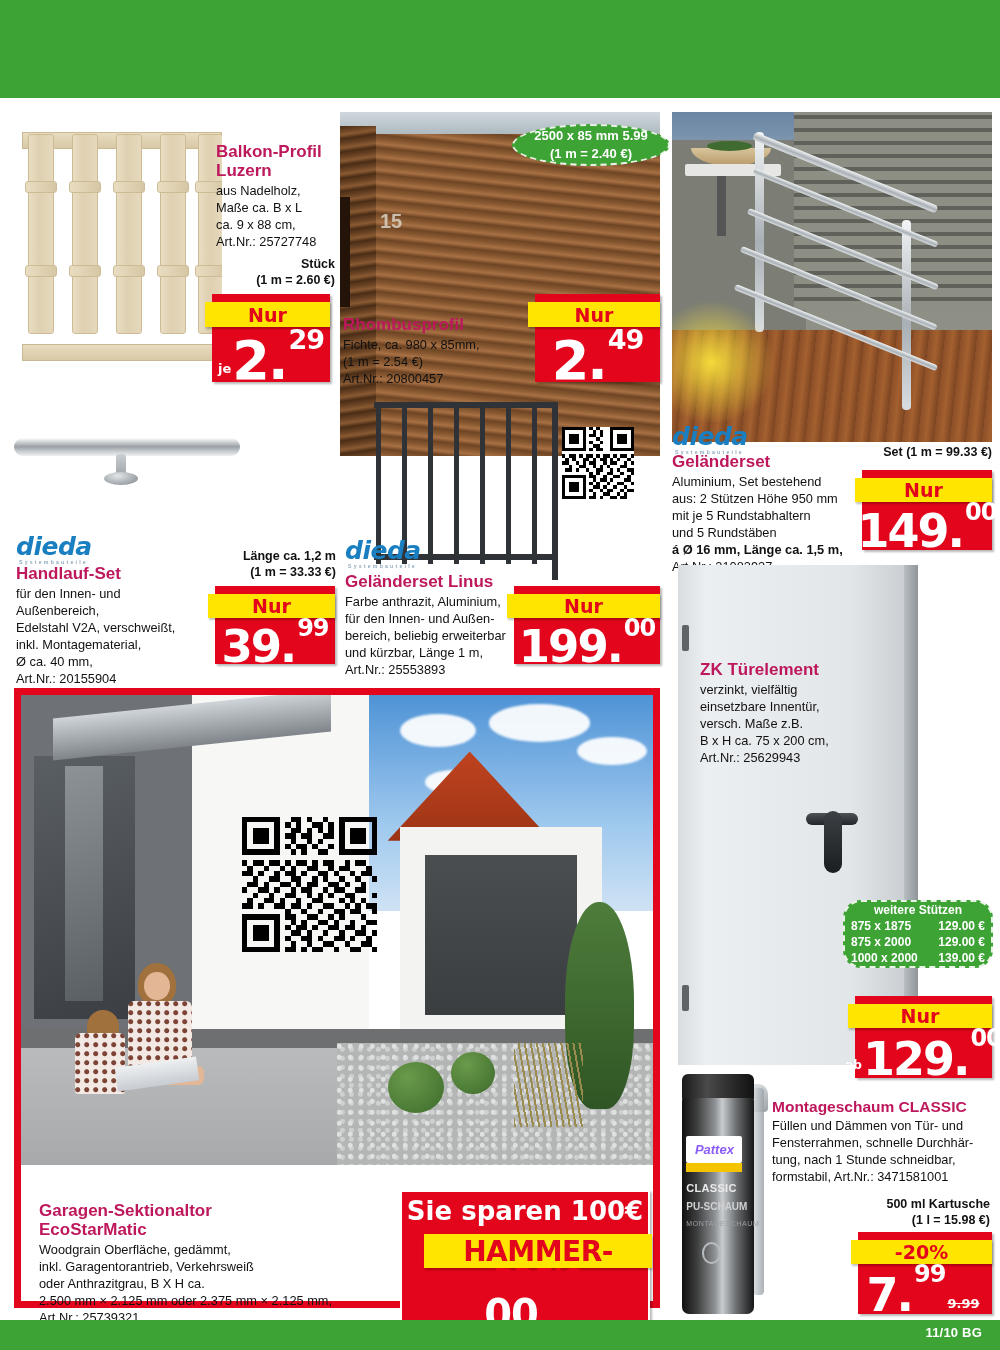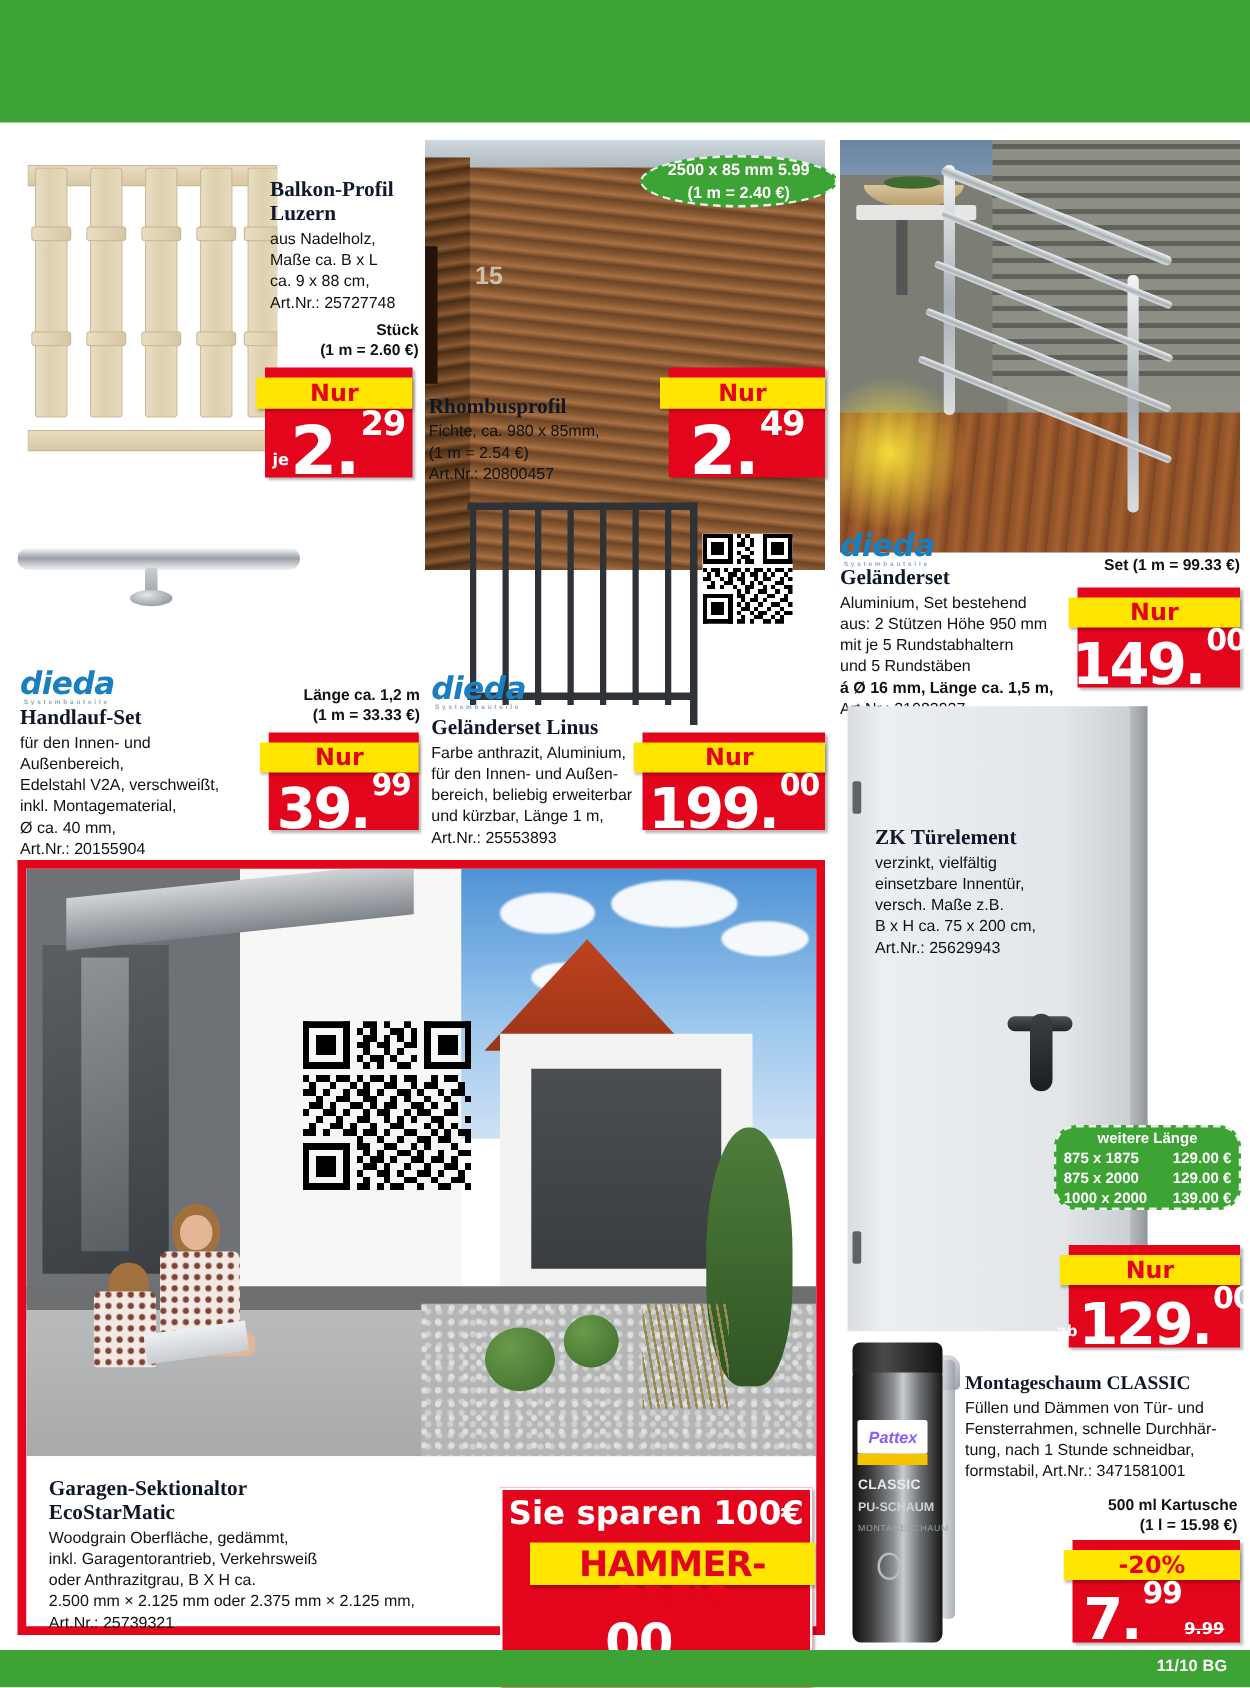--- a/index.html
+++ b/index.html
@@ -20,21 +20,21 @@
   .bar-bottom {
     position: absolute; left: 0; top: 1320px; width: 1000px; height: 30px;
     background: #3da335;
   }
   .page-num {
     position: absolute; right: 18px; top: 1325px;
     color: #ffffff; font-size: 13px; font-weight: bold; letter-spacing: .2px;
   }
 
   
-  .ttl { font-size: 17px; font-weight: bold; color: #0f172a; line-height: 1.12; font-family: Liberation Serif, serif; }
+  .ttl { font-size: 17px; font-weight: bold; color: #be185d; line-height: 1.12; }
   .ttl.sm { font-size: 15.5px; }
   .desc { font-size: 12.8px; color: #111; line-height: 1.33; }
   .desc b { font-weight: bold; }
   .unit { font-size: 12.5px; font-weight: bold; color: #111; text-align: right; line-height: 1.28; }
 
   
   .dieda { line-height: 1; }
   .dieda .d1 {
     font-family: "DejaVu Sans", sans-serif;
     font-style: italic; font-weight: bold;
@@ -578,21 +578,21 @@
       <div class="desc" style="margin-top:2px;">
         <span>verzinkt, vielfältig</span><br>
         <span>einsetzbare Innentür,</span><br>
         <span>versch. Maße z.B.</span><br>
         <span>B x H ca. 75 x 200 cm,</span><br>
         <span>Art.Nr.: 25629943</span>
       </div>
     </div>
 
     <div class="bubble round" style="left:843px;top:900px;width:150px;height:68px;font-size:12px;padding:3px 6px;">
-      <div style="text-align:center;">weitere Länge</div>
+      <div style="text-align:center;">weitere Stützen</div>
       <div style="display:flex;justify-content:space-between;">
           <span>875 x 1875</span>
           <span>129.00 €</span>
         </div>
       <div style="display:flex;justify-content:space-between;">
           <span>875 x 2000</span>
           <span>129.00 €</span>
         </div>
       <div style="display:flex;justify-content:space-between;">
           <span>1000 x 2000</span>
@@ -805,21 +805,21 @@
                 <rect x="11" y="24" width="1" height="1"></rect>
                 <rect x="13" y="24" width="2" height="1"></rect>
               <rect x="17" y="24" width="1" height="1"></rect>
                 <rect x="20" y="24" width="2" height="1"></rect>
                 <rect x="24" y="24" width="1" height="1"></rect>
             </g>
           </svg>
         </div>
       </div>
 
-      <div style="position:absolute;left:18px;top:486px;width:400px;">
+      <div style="position:absolute;left:18px;top:506px;width:400px;">
         <div class="ttl">
           <span>Garagen-Sektionaltor</span><br>
           <span>EcoStarMatic</span>
         </div>
         <div class="desc" style="margin-top:2px;">
           <span>Woodgrain Oberfläche, gedämmt,</span><br>
           <span>inkl. Garagentorantrieb, Verkehrsweiß</span><br>
           <span>oder Anthrazitgrau, B X H ca.</span><br>
           <span>2.500 mm × 2.125 mm oder 2.375 mm × 2.125 mm,</span><br>
           <span>Art.Nr.: 25739321</span>

